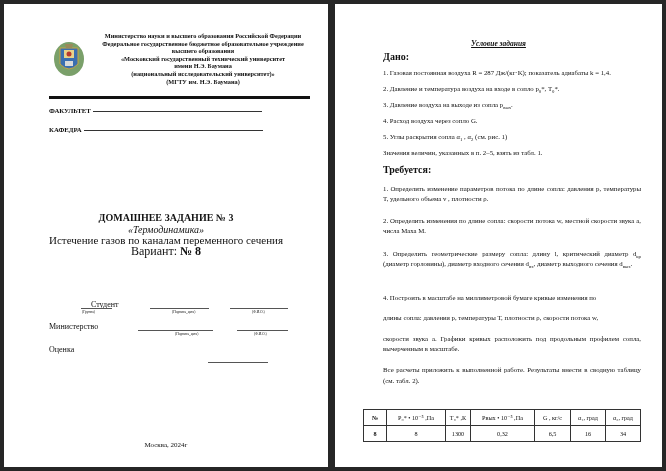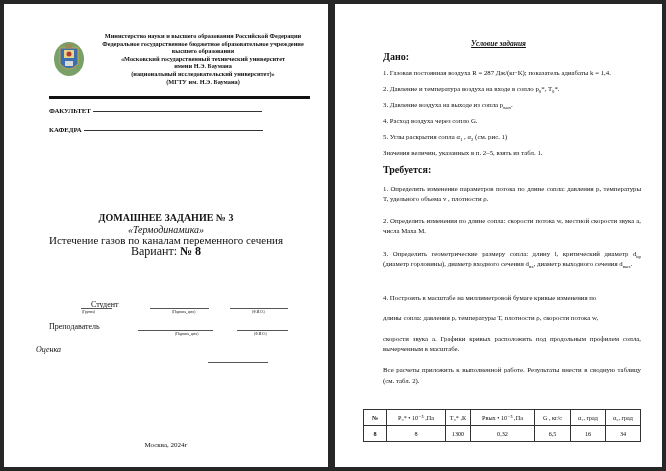--- a/index.html
+++ b/index.html
@@ -82,27 +82,27 @@
   </div>
 
   <div class="sig-label" style="left:45px; top:296px;margin-left:42px;">Студент</div>
   <div class="sig-line" style="left:77px; top:304px; width:31px;"></div>
   <div class="sig-caption" style="left:78px; top:306px;">(Группа)</div>
   <div class="sig-line" style="left:146px; top:304px; width:59px;"></div>
   <div class="sig-caption" style="left:168px; top:306px;">(Подпись, дата)</div>
   <div class="sig-line" style="left:226px; top:304px; width:58px;"></div>
   <div class="sig-caption" style="left:248px; top:306px;">(Ф.И.О.)</div>
 
-  <div class="sig-label" style="left:45px; top:318px;">Преподаватель</div>
+  <div class="sig-label" style="left:45px; top:318px;">Министерство</div>
   <div class="sig-line" style="left:134px; top:326px; width:75px;"></div>
   <div class="sig-caption" style="left:171px; top:328px;">(Подпись, дата)</div>
   <div class="sig-line" style="left:233px; top:326px; width:51px;"></div>
   <div class="sig-caption" style="left:250px; top:328px;">(Ф.И.О.)</div>
 
-  <div class="sig-label" style="left:32px; top:341px;font-style:italic;">Оценка</div>
+  <div class="sig-label" style="left:45px; top:341px;">Оценка</div>
   <div class="sig-line" style="left:204px; top:358px; width:60px;"></div>
 
   <div class="city">Москва, 2024г</div>
 </div>
 
 <div class="page" id="page-right">
   <div class="r-title">Условие задания</div>
 
   <div class="r-text r-bold" style="top:49px;">Дано:</div>
   <div class="r-text" style="top:65px;">1. Газовая постоянная воздуха R = 287 Дж/(кг·K); показатель адиабаты k = 1,4.</div>

